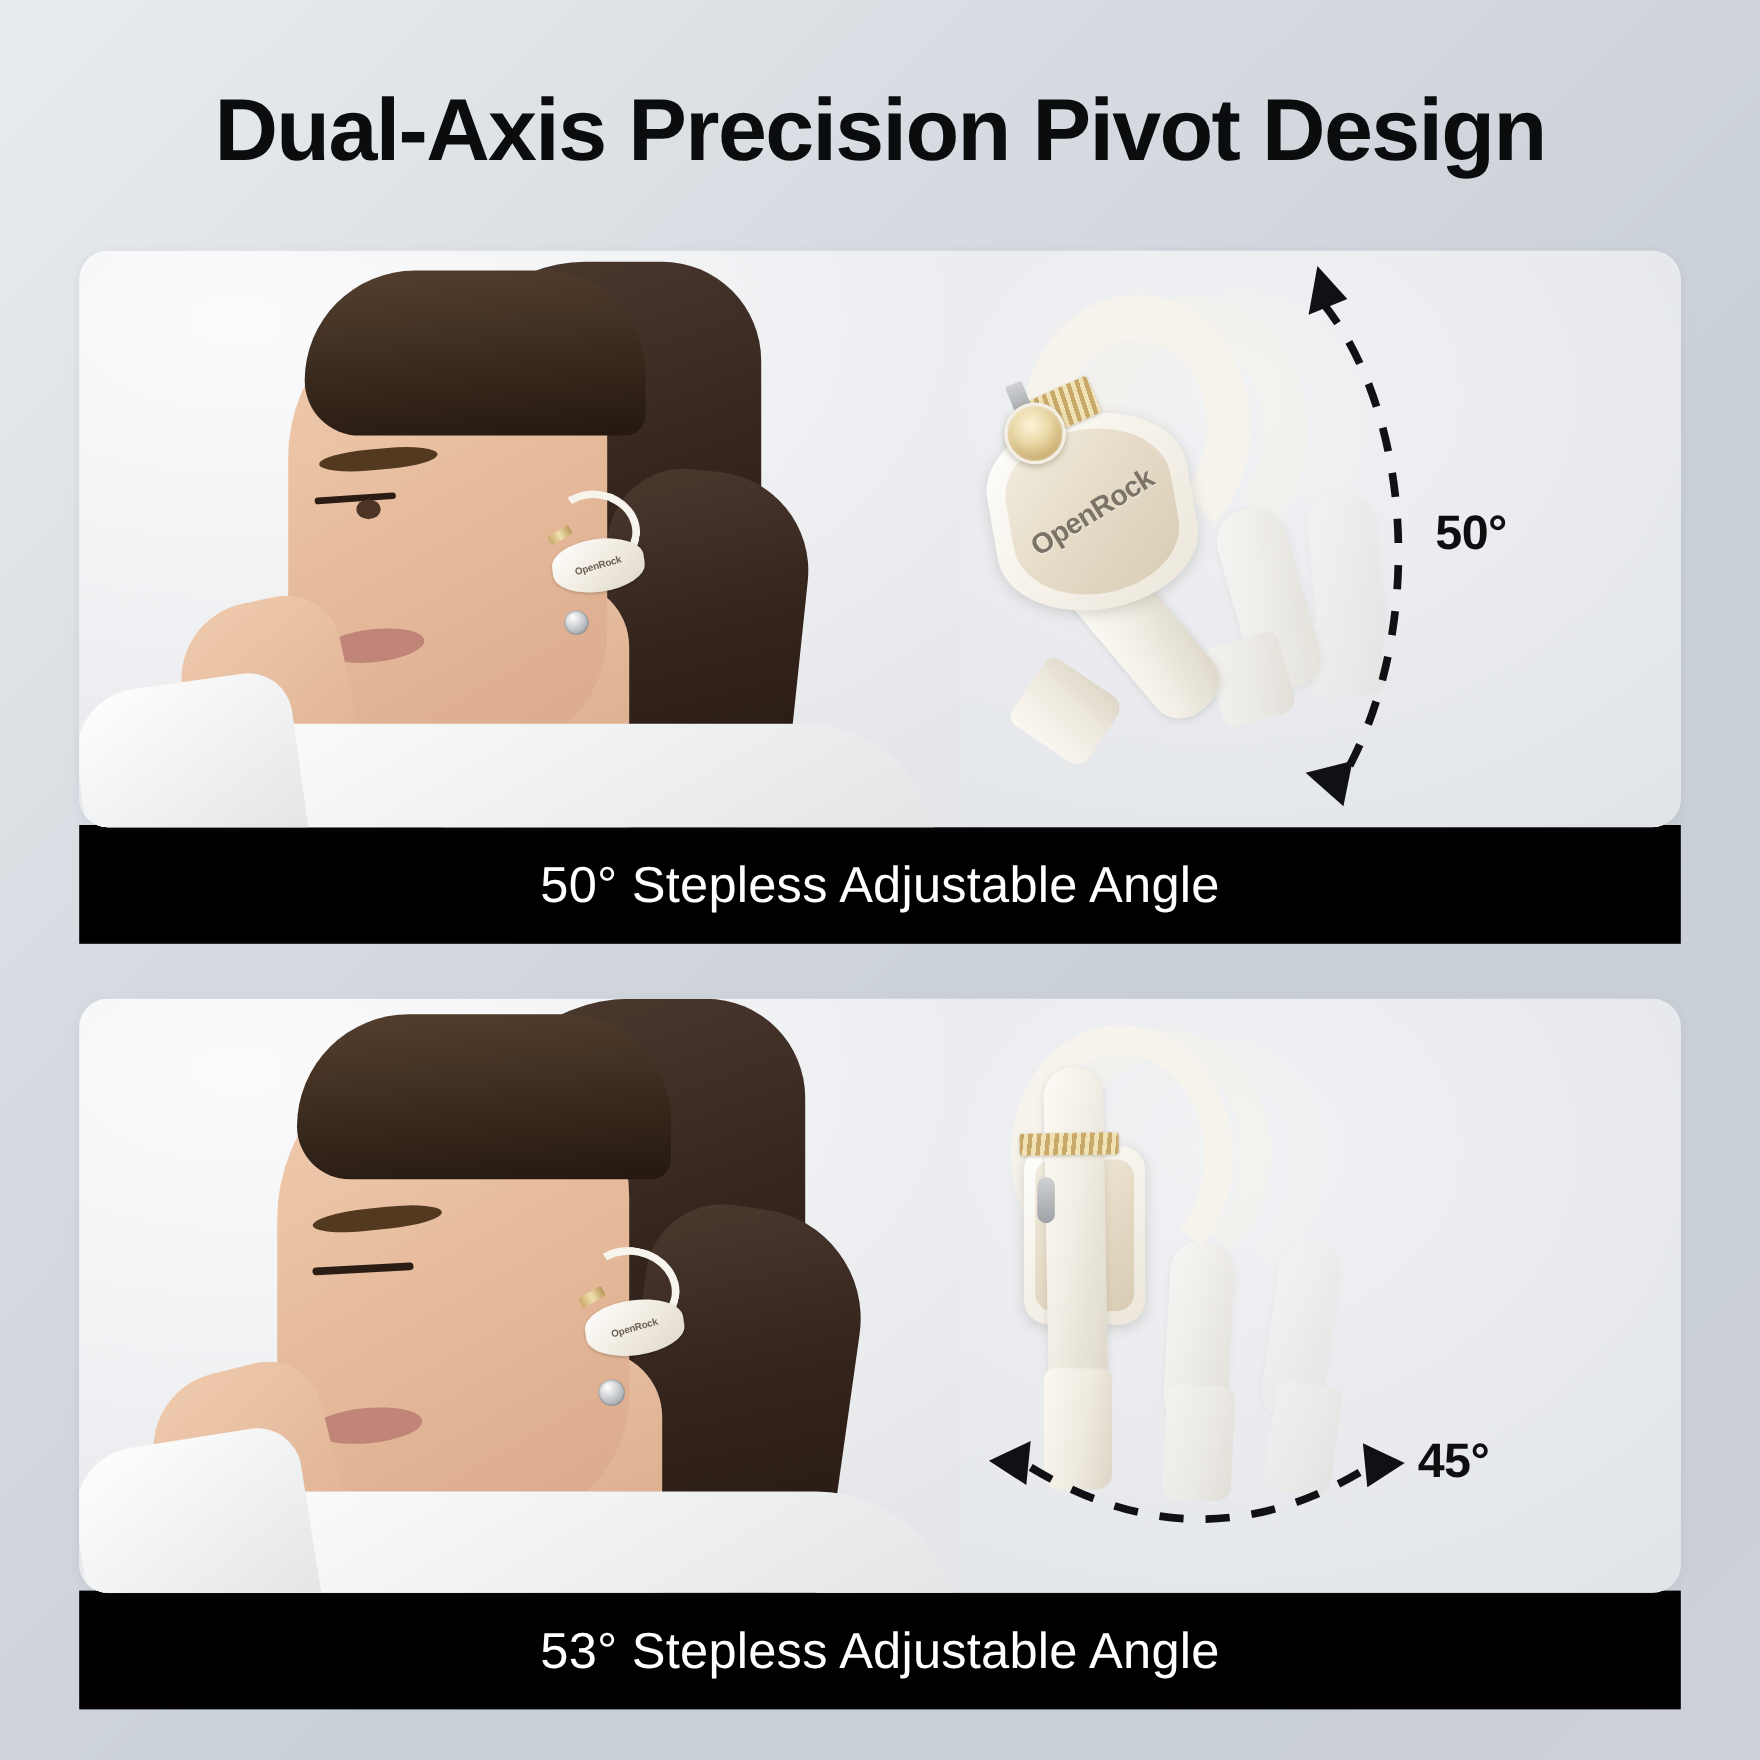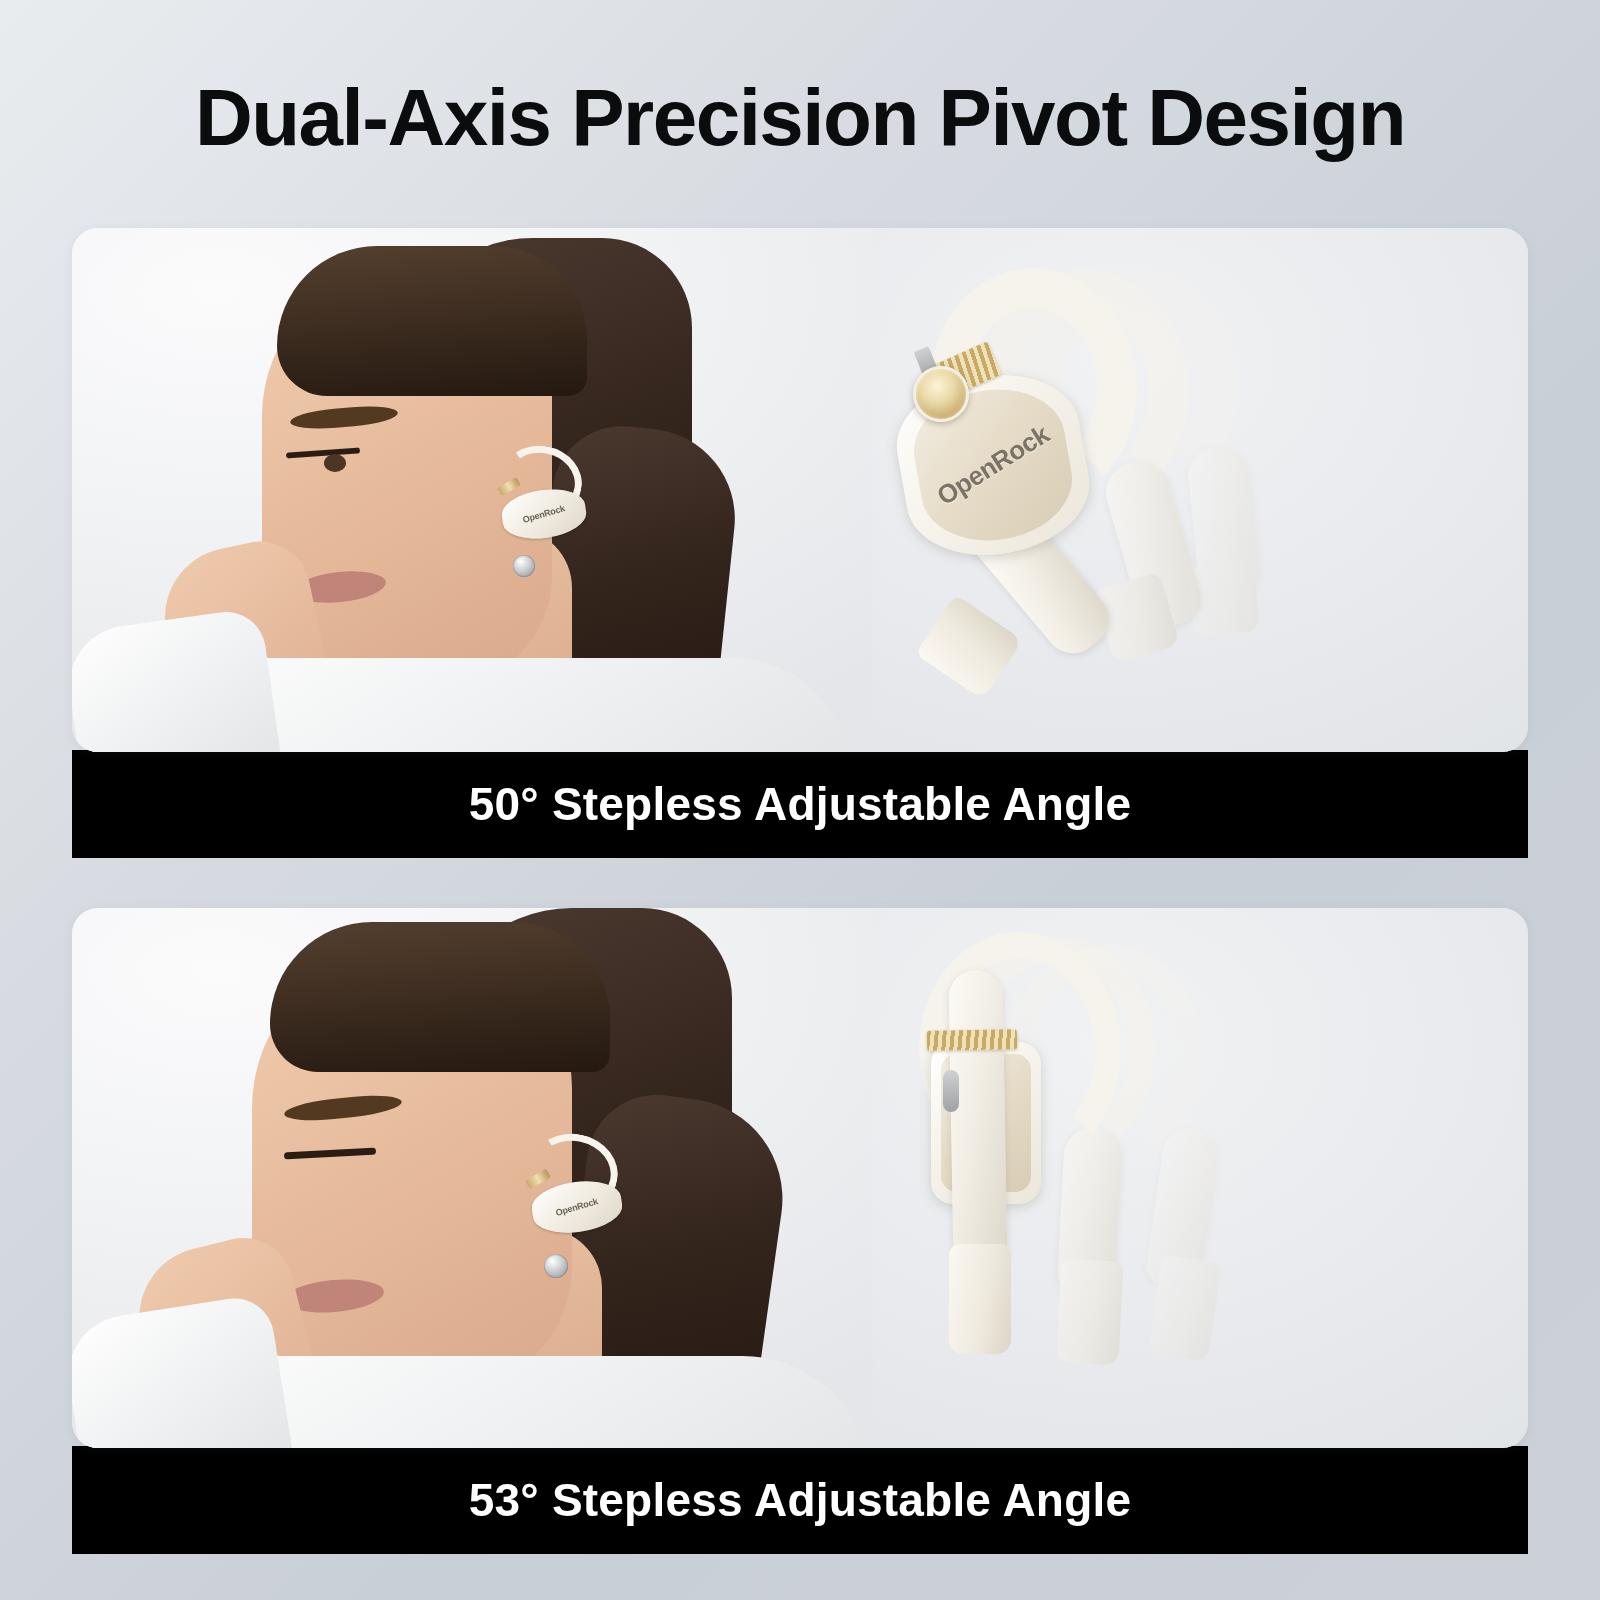--- a/index.html
+++ b/index.html
@@ -44,21 +44,21 @@
     height:108px;
     background:#000000;
     display:flex;
     align-items:center;
     justify-content:center;
     margin-top:-2px;
   }
   .caption-text {
     color:#ffffff;
     font-size:46px;
-    font-weight:700;
+    font-weight:400;
     letter-spacing:.2px;
     white-space:nowrap;
   }
 
   
   .photo-left, .photo-right {
     position:absolute; top:0; bottom:0;
   }
   .photo-left { left:0; width:55%; }
   .photo-right { right:0; width:45%; }
@@ -285,20 +285,28 @@
           <div class="pod-plate" style="left:16px;top:14px;right:16px;bottom:14px;">
             <span class="pod-logo">OpenRock</span>
           </div>
         </div>
 
         <div class="pivot-ribs" style="left:44px;top:102px;width:60px;height:36px;transform:rotate(-24deg);"></div>
         <div class="pivot-tab" style="left:26px;top:98px;width:16px;height:32px;transform:rotate(-22deg);"></div>
         <div class="pivot-disc" style="left:20px;top:116px;width:56px;height:56px;"></div>
       </div>
 
+      <div class="annot" style="left:292px;top:8px;width:200px;height:510px;">
+        <svg width="200" height="510" viewBox="0 0 200 510">
+          <path d="M 38 40 C 118 140, 130 330, 62 460" fill="none" stroke="#101114" stroke-width="7" stroke-linecap="butt" stroke-dasharray="22 20"></path>
+          <polygon points="42,6 18,44 56,44" fill="#101114" transform="rotate(-22 37 30)"></polygon>
+          <polygon points="52,498 26,460 70,460" fill="#101114" transform="rotate(-14 50 480)"></polygon>
+        </svg>
+        <span class="angle-label" style="left:140px;top:224px;">50°</span>
+      </div>
     </div>
   </div>
 
   <div class="caption-bar">
     <span class="caption-text">50° Stepless Adjustable Angle</span>
   </div>
 </section>
 
 <section class="panel" id="panel-2">
 
@@ -353,19 +361,27 @@
           <div class="pod-plate" style="left:10px;top:12px;right:10px;bottom:12px;border-radius:16px;"></div>
         </div>
 
         <div class="stem" style="left:60px;top:56px;width:54px;height:300px;border-radius:28px 28px 20px 20px;transform:rotate(-1deg);"></div>
         <div class="tip" style="left:58px;top:330px;width:62px;height:110px;"></div>
 
         <div class="pivot-ribs" style="left:36px;top:116px;width:90px;height:20px;transform:rotate(-1deg);"></div>
         <div class="pivot-tab" style="left:52px;top:156px;width:16px;height:42px;border-radius:8px;"></div>
       </div>
 
+      <div class="annot" style="left:16px;top:392px;width:460px;height:120px;">
+        <svg width="460" height="120" viewBox="0 0 460 120">
+          <path d="M 48 34 C 150 96, 250 96, 348 38" fill="none" stroke="#101114" stroke-width="7" stroke-linecap="butt" stroke-dasharray="22 20"></path>
+          <polygon points="10,28 48,10 44,50" fill="#101114"></polygon>
+          <polygon points="388,30 350,12 354,52" fill="#101114"></polygon>
+        </svg>
+        <span class="angle-label" style="left:400px;top:4px;">45°</span>
+      </div>
     </div>
   </div>
 
   <div class="caption-bar">
     <span class="caption-text">53° Stepless Adjustable Angle</span>
   </div>
 </section>
 
 </body></html>

